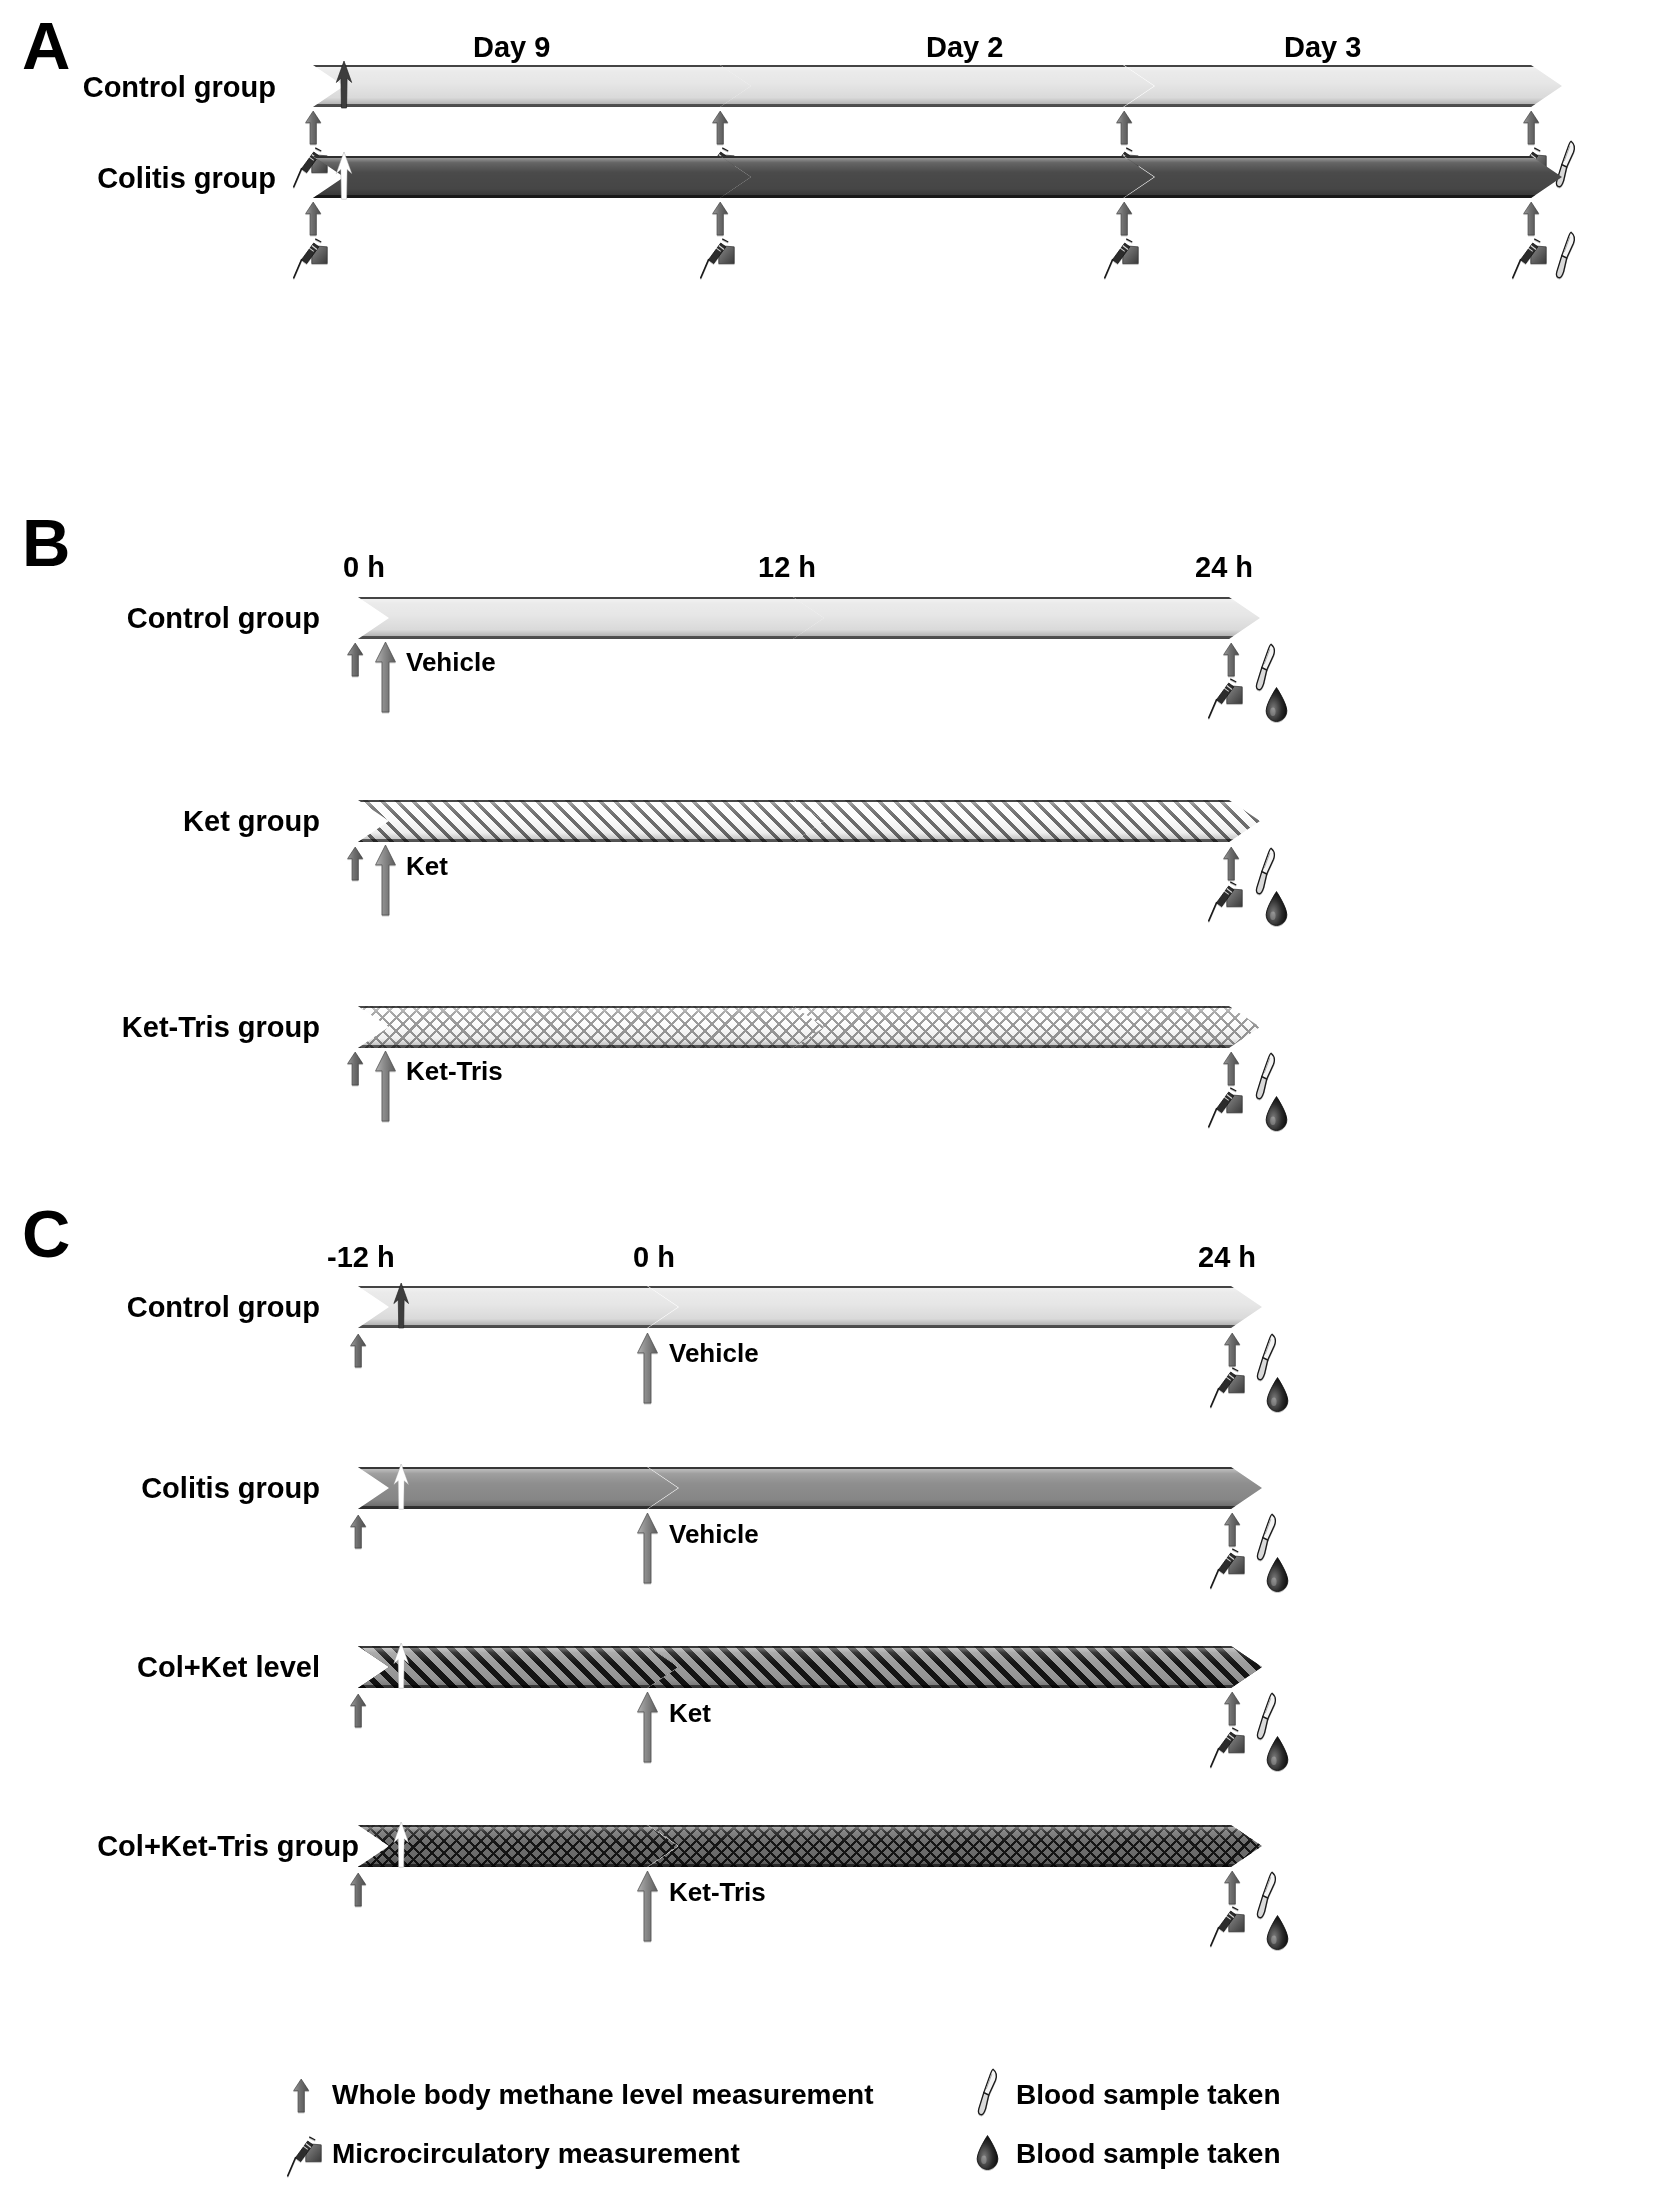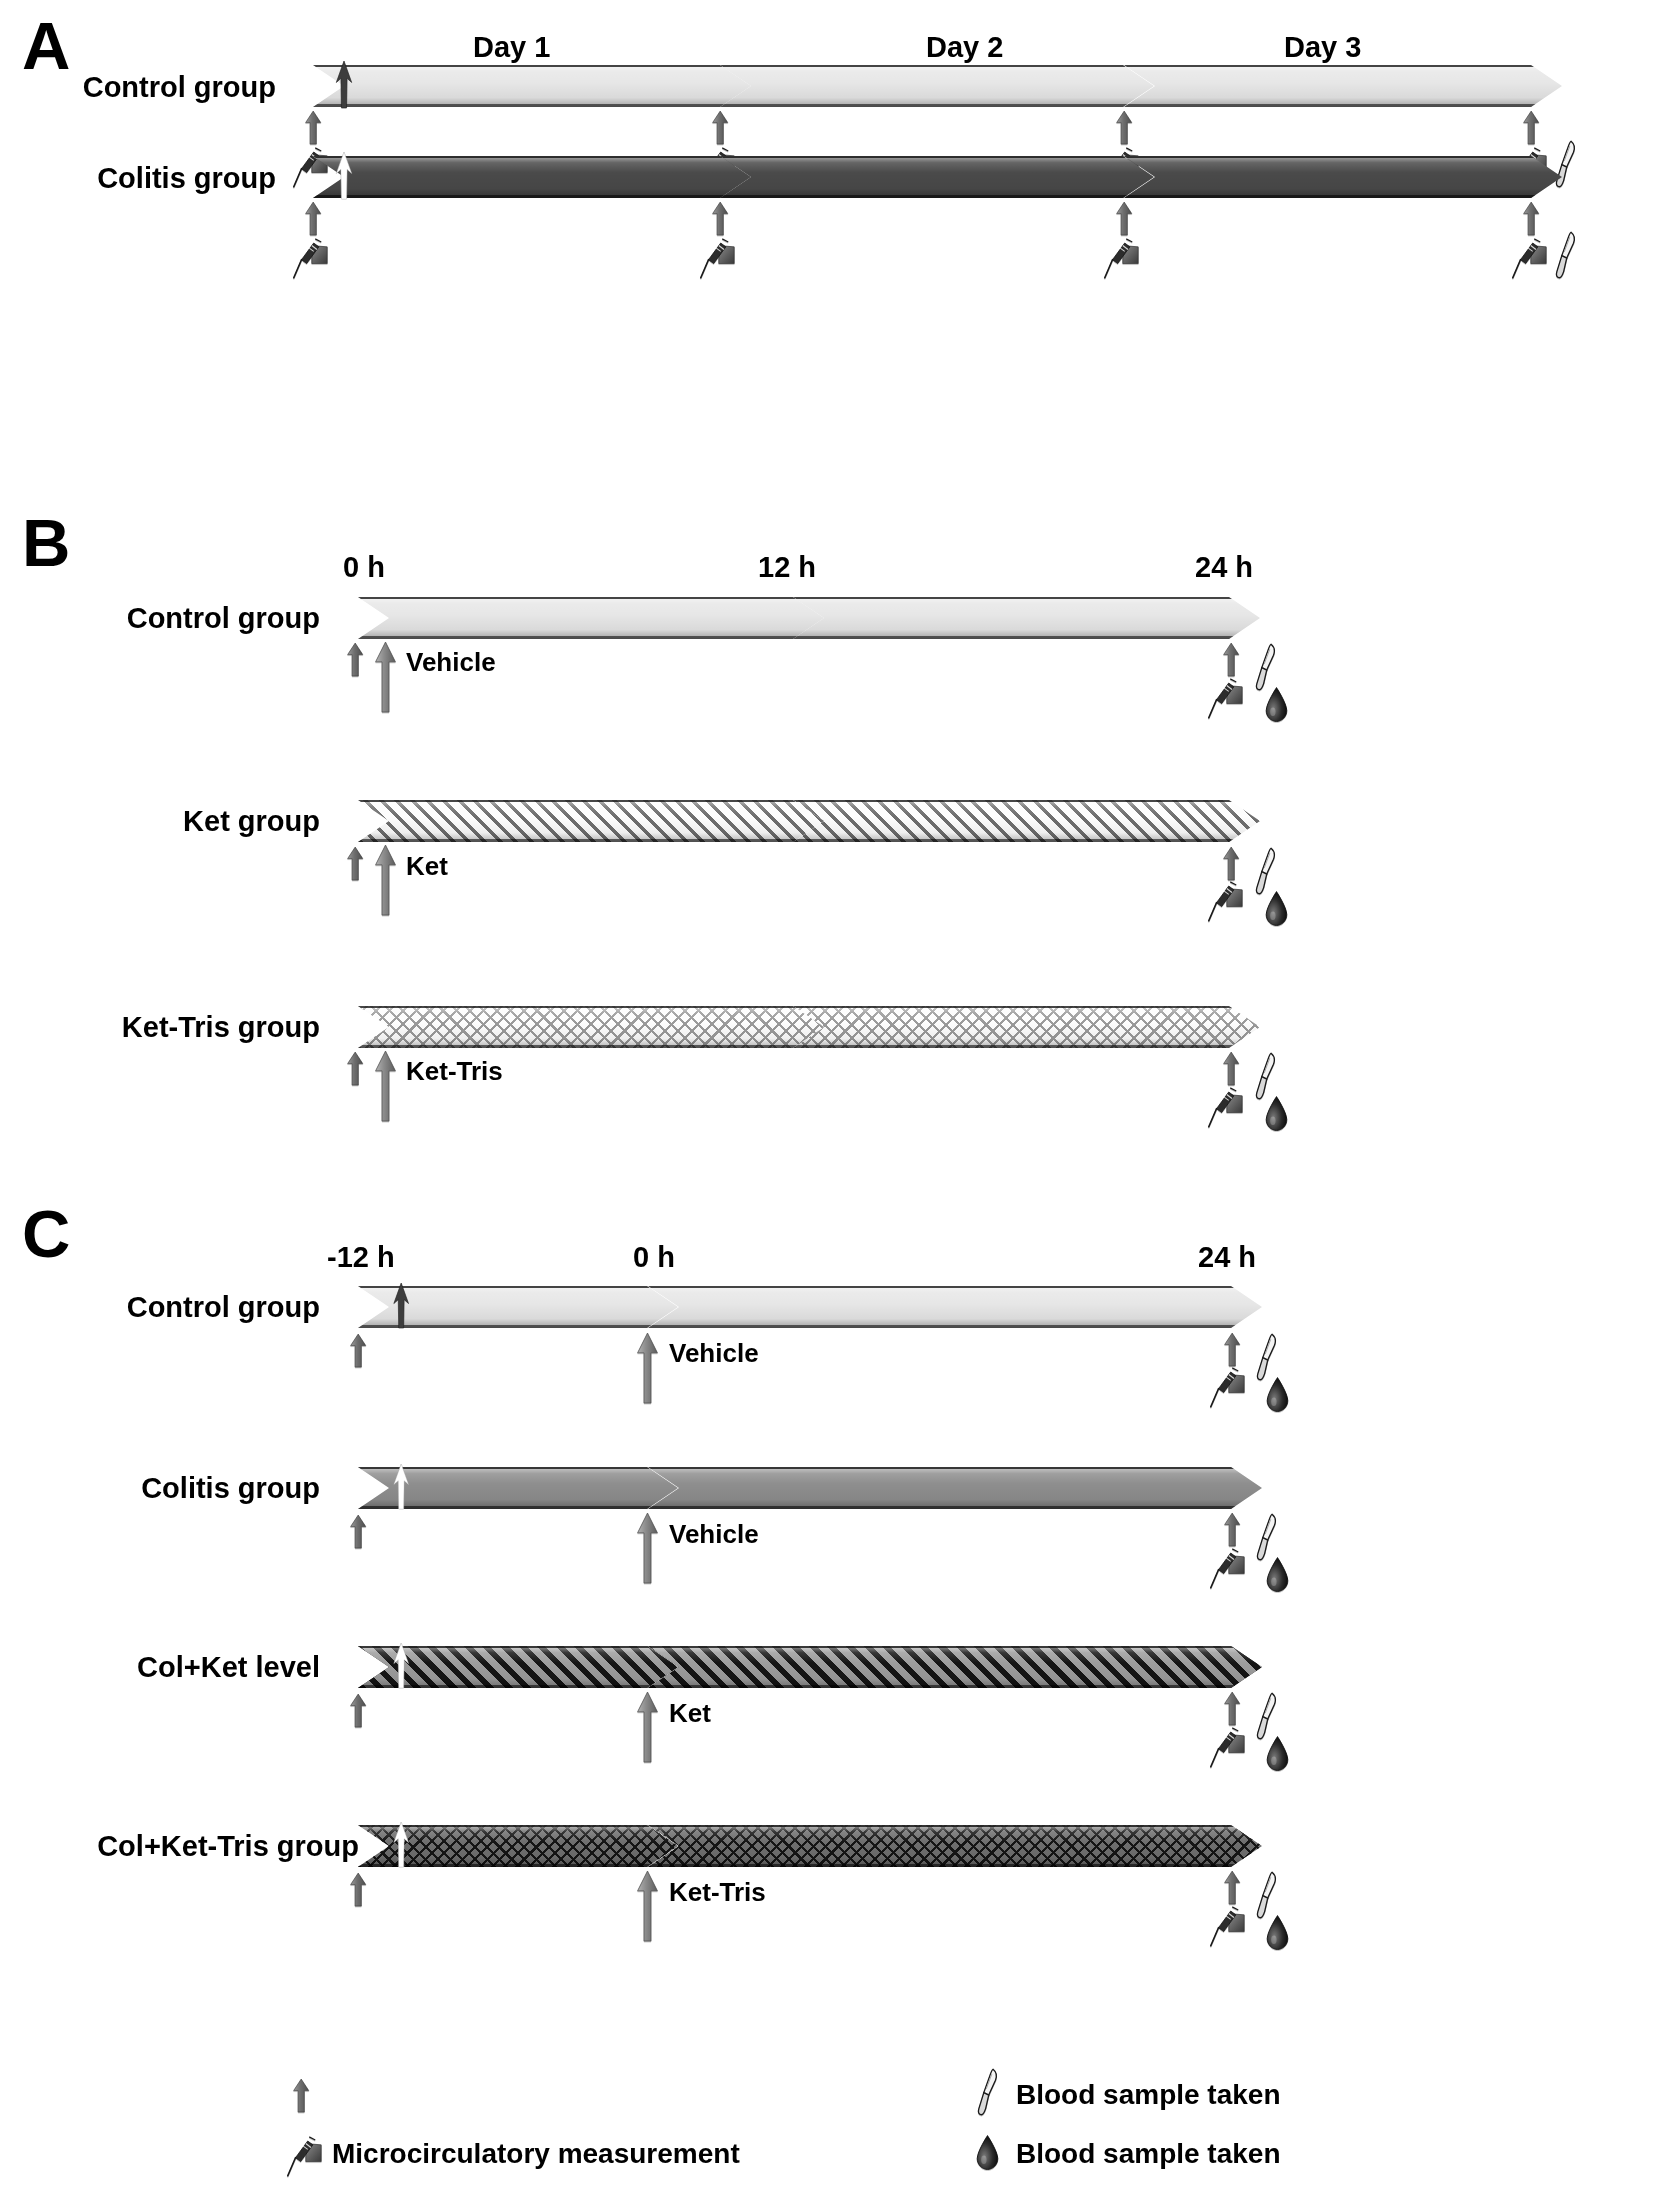--- a/index.html
+++ b/index.html
@@ -102,21 +102,21 @@
   .enema-arrow svg{filter:drop-shadow(0.7px 0.7px 0.7px rgba(0,0,0,.35));}
   .micro-icon svg, .scalpel-icon svg, .blood-icon svg{
     filter:drop-shadow(0.7px 1.5px 0.7px rgba(0,0,0,.25));
   }
 </style>
 </head>
 <body>
 
 <div class="fig">
     <div class="panel-letter" style="left: 22px; top: 11.6px;">A</div>
-    <div class="time-label" style="left: 473px; top: 33px;">Day 1</div>
+    <div class="time-label" style="left: 473px; top: 33px;">Day 9</div>
     <div class="time-label" style="left: 926px; top: 33px;">Day 2</div>
     <div class="time-label" style="left: 1284px; top: 33px;">Day 3</div>
     <div class="row-label" style="left: 0px; top: 87px; width: 276px;">Control group</div>
     <div class="seg fill-light" style="left: 313px; top: 65px; width: 438px; height: 42px; z-index: 10;">
       <span class="sheen"></span>
       <span class="edge-top"></span>
       <span class="edge-bot"></span>
     </div>
     <div class="seg fill-light" style="left: 720px; top: 65px; width: 434px; height: 42px; z-index: 9;">
       <span class="sheen"></span>
@@ -1056,20 +1056,21 @@
     <defs>
           <linearGradient id="mg2846" x1="0" y1="0" x2="1" y2="0">
       <stop offset="0%" stop-color="#9a9a9a"></stop>
             <stop offset="45%" stop-color="#6e6e6e"></stop>
       <stop offset="100%" stop-color="#4d4d4d"></stop>
           </linearGradient>
         </defs>
     <path d="M17 0 L34 26 L24 26 L24 74 L10 74 L10 26 L0 26 Z" fill="url(#mg2846)" stroke="#3a3a3a" stroke-width="1.3"></path>
   </svg>
     </div>
+    <div class="legend-text" style="left: 332px; top: 2095px;">Whole body methane level measurement</div>
     <div class="icon micro-icon" style="left: 285px; top: 2132px; width: 39px; height: 45px;">
       <svg width="39" height="45" viewBox="0 0 56 70">
     <defs>
           <linearGradient id="mi54" x1="0" y1="0" x2="1" y2="1">
       <stop offset="0%" stop-color="#8a8a8a"></stop>
             <stop offset="100%" stop-color="#3a3a3a"></stop>
     </linearGradient>
         </defs>
     <path d="M30 18 L54 20 L54 46 L30 46 Z" fill="url(#mi54)" stroke="#2a2a2a" stroke-width="1"></path>
     <path d="M33 14 L41 20 L22 46 L14 40 Z" fill="#2c2c2c" stroke="#111" stroke-width="1.2"></path>

